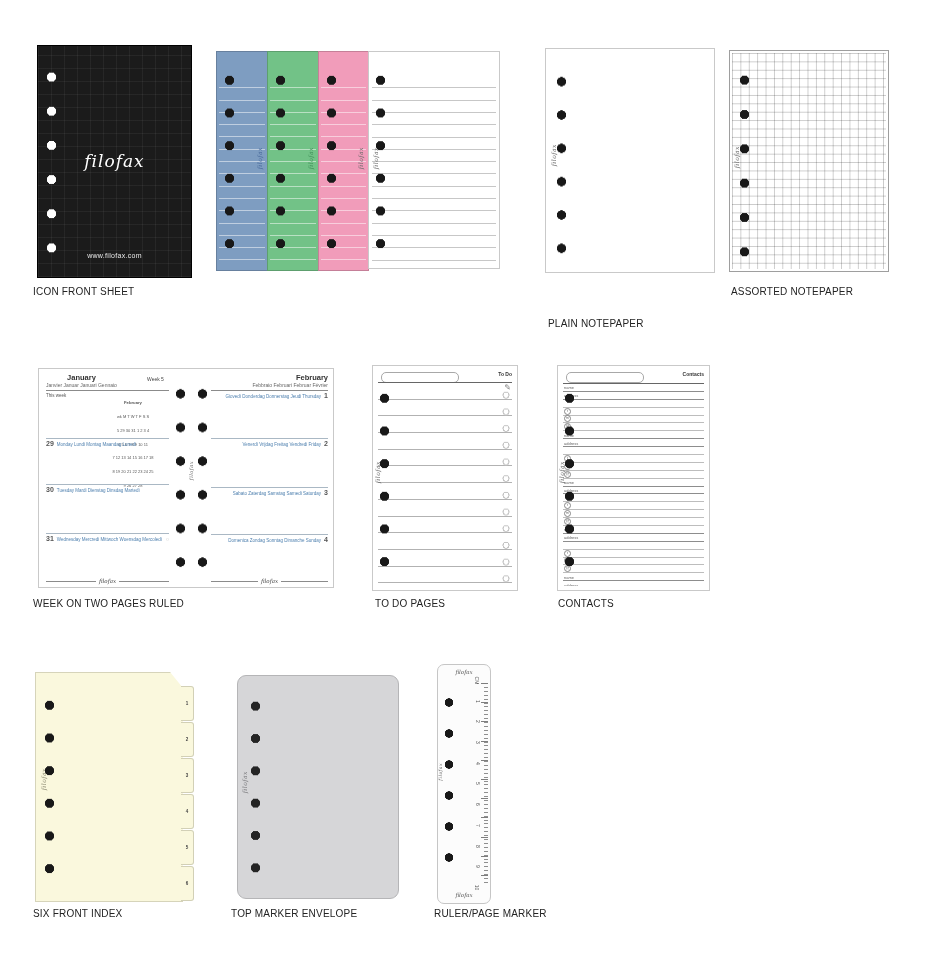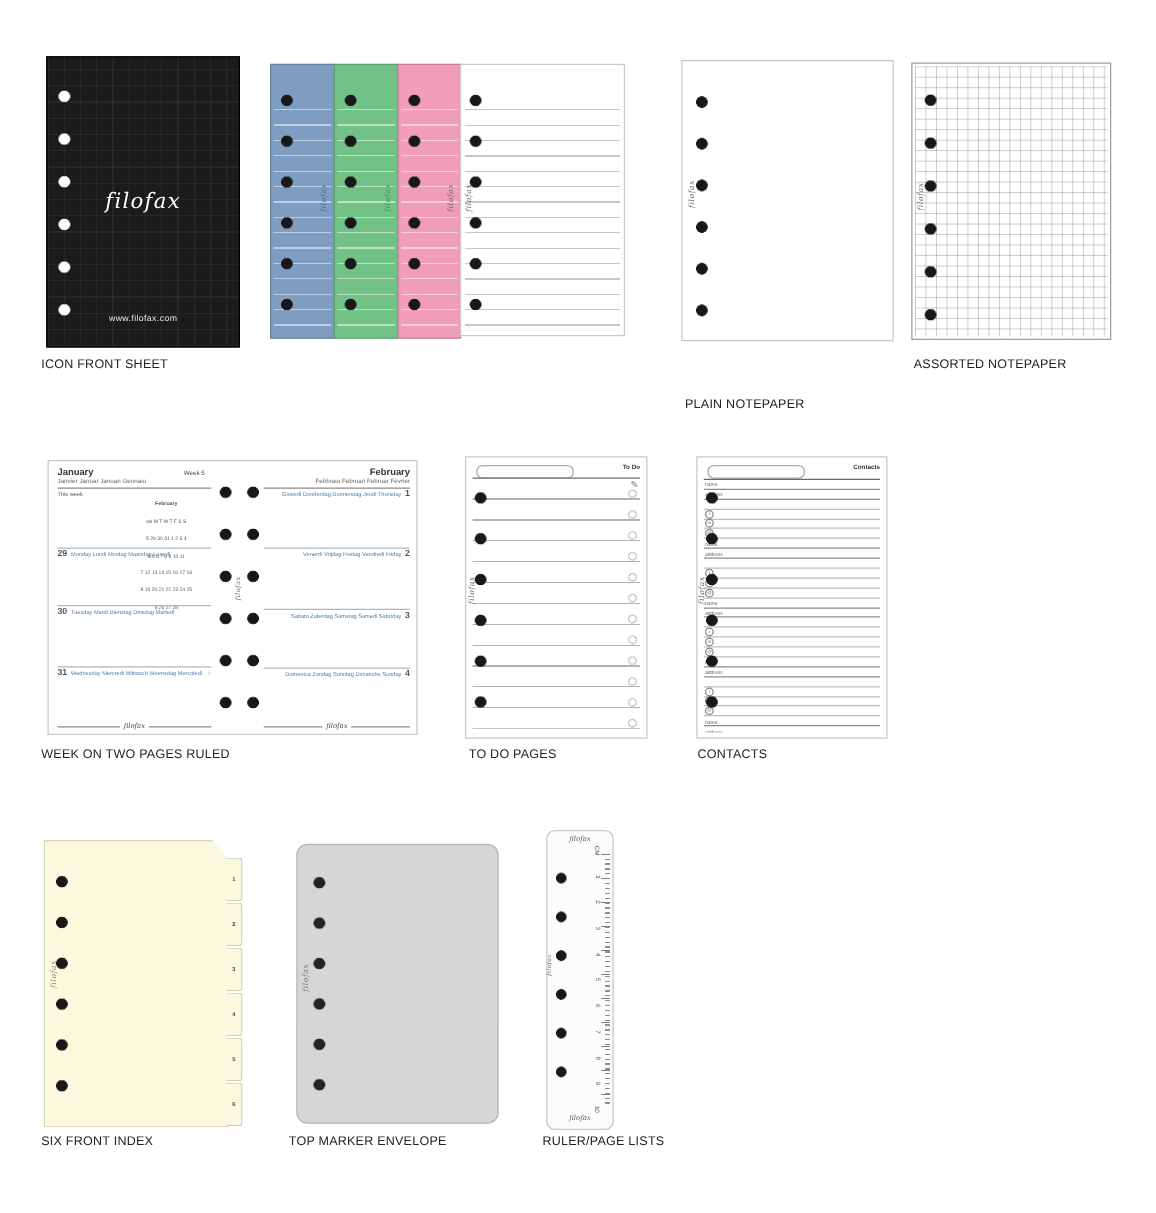--- a/index.html
+++ b/index.html
@@ -119,21 +119,21 @@
 
   <div class="sheet" style="left:729px;top:50px;width:160px;height:222px;border-color:#9e9e9e;">
     <div class="grid" style="left:2px;right:2px;top:2px;bottom:2px;"></div>
     <div class="brandv" style="left:3px;top:95px;">filofax</div>
     <div class="holes" style="left:9px;top:12px;height:206px;"></div>
   </div>
   <div class="label" style="left:731px;top:286px;">ASSORTED NOTEPAPER</div>
 
   <div class="sheet" style="left:38px;top:368px;width:296px;height:220px;">
 
-    <div class="abs" style="left:7px;top:5px;">
+    <div class="abs" style="left:7px;top:5px;text-align:center;">
       <div class="d-month">January</div>
       <div class="d-langs">Janvier Januar Januari Gennaio</div>
     </div>
     <div class="d-week" style="left:108px;top:7px;">Week 5</div>
     <div class="hline" style="left:7px;top:21px;width:123px;"></div>
     <div class="abs" style="left:7px;top:24px;font-size:4.5px;color:#555;">This week</div>
     <div class="mcal" style="left:60px;top:23px;width:68px;">
       <b>February</b>
       <span style="display:block;">wk M T W T F S S</span>
       <span style="display:block;">5 29 30 31 1 2 3 4</span>
@@ -342,15 +342,15 @@
       <span>3</span>
       <span>4</span>
       <span>5</span>
       <span>6</span>
       <span>7</span>
       <span>8</span>
       <span>9</span>
       <span>10</span>
     </div>
   </div>
-  <div class="label" style="left:434px;top:908px;">RULER/PAGE LISTS</div>
+  <div class="label" style="left:434px;top:908px;">RULER/PAGE MARKER</div>
 
 </div>
 
 </body></html>

